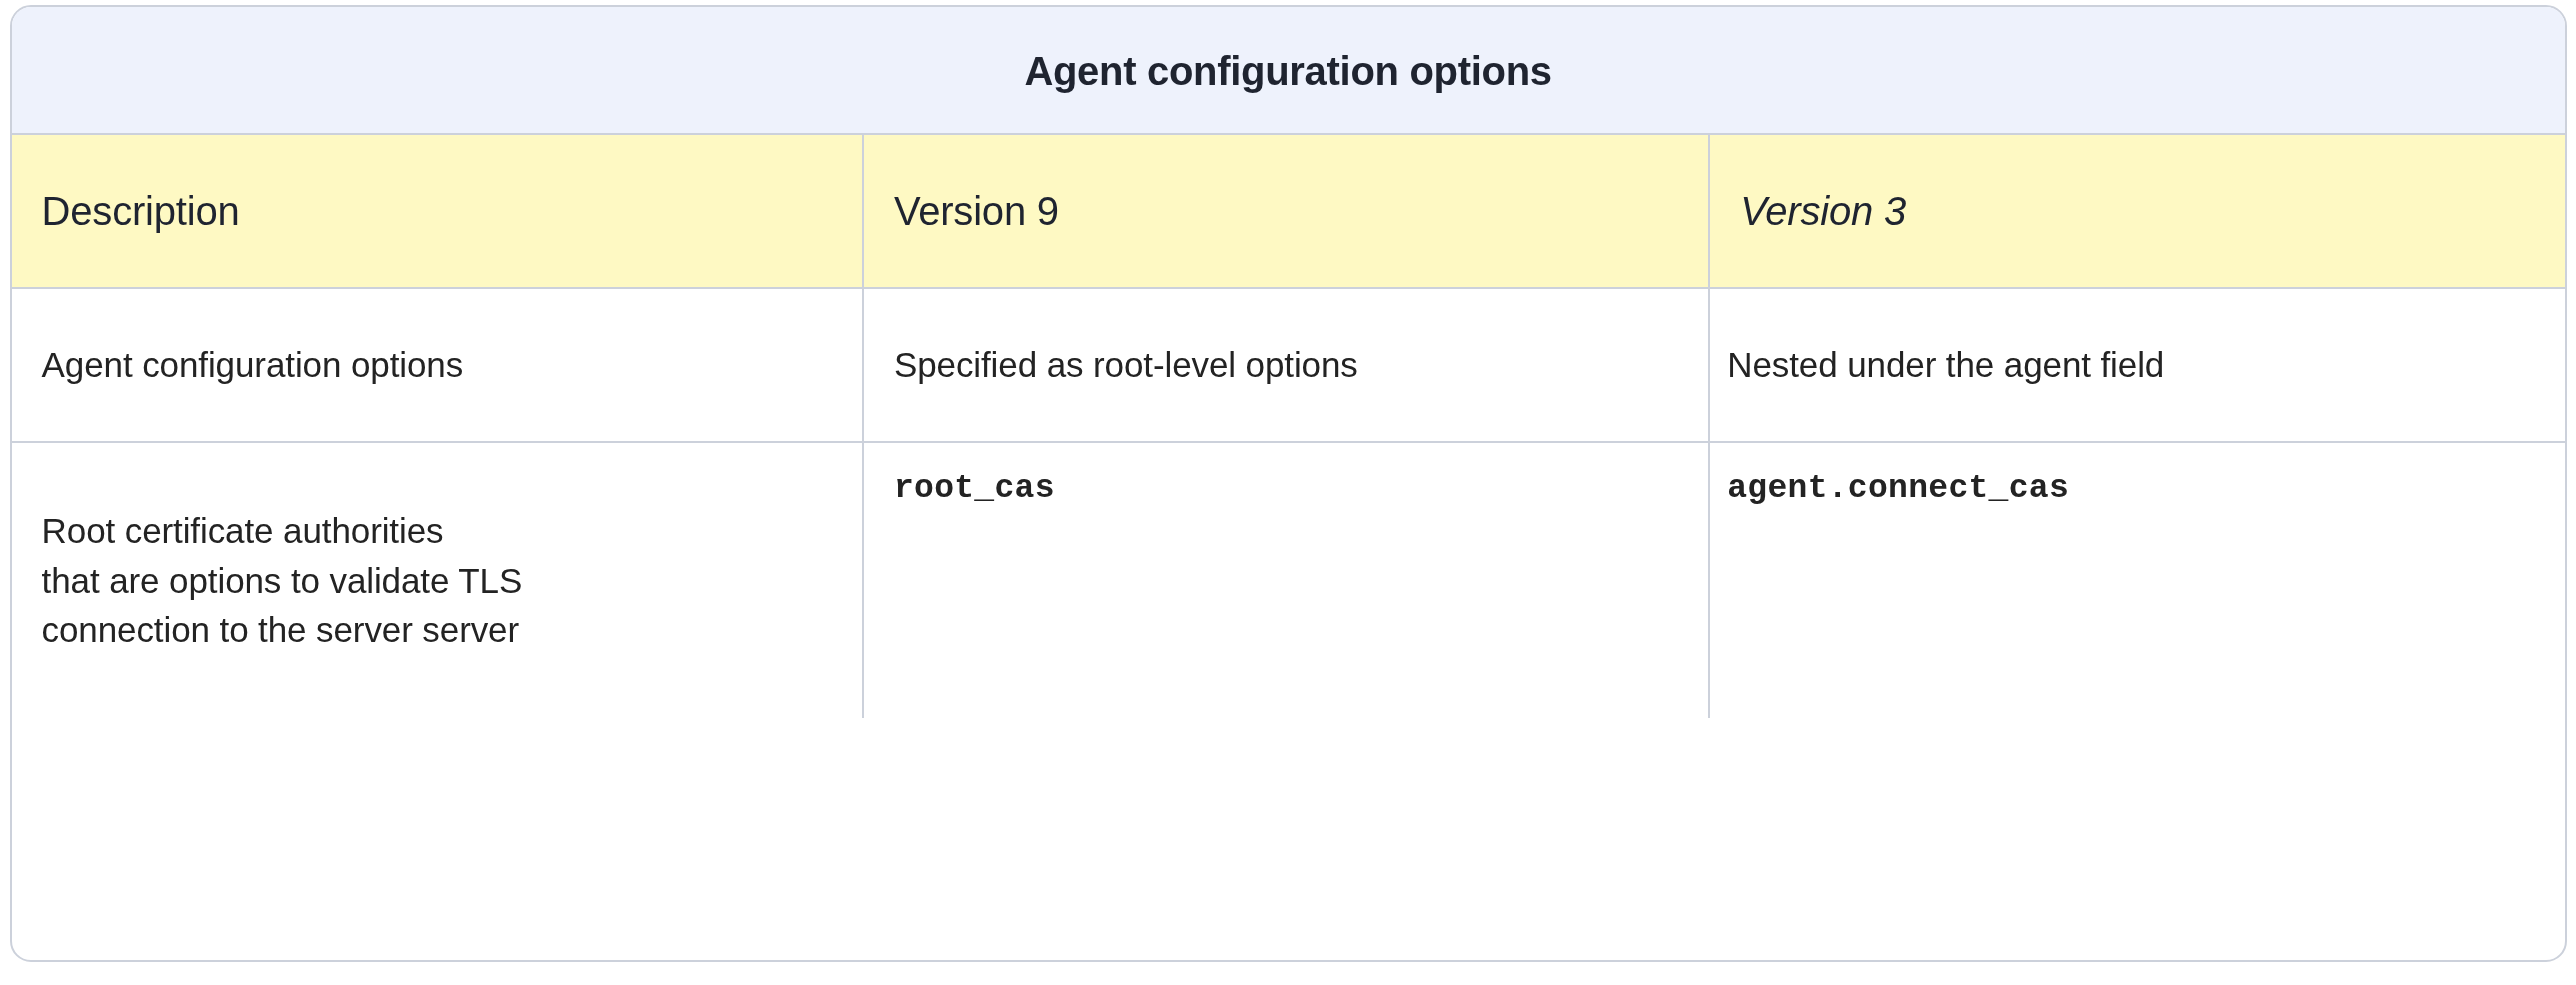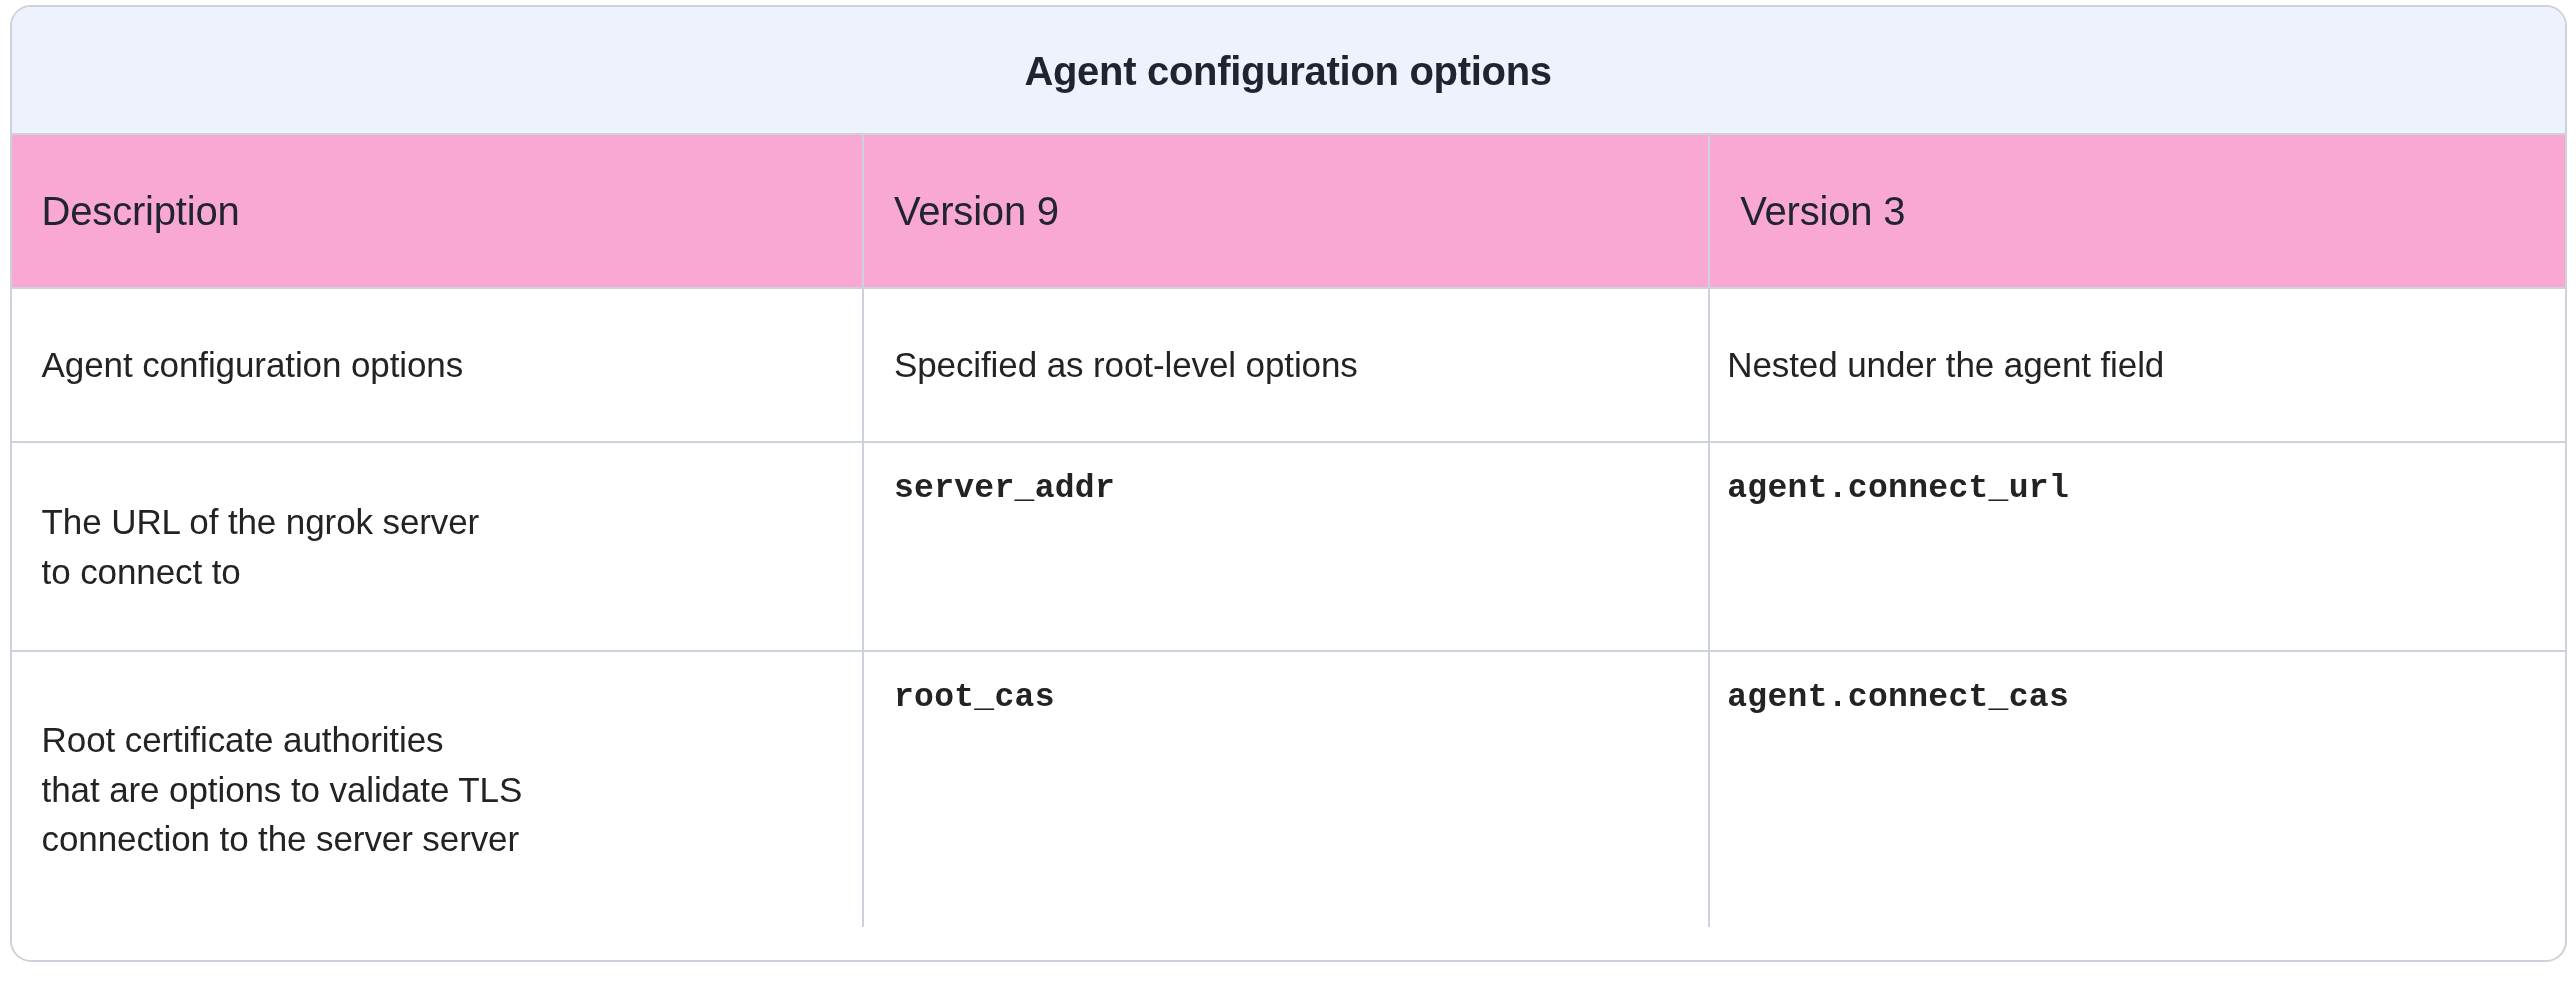--- a/index.html
+++ b/index.html
@@ -47,34 +47,34 @@
     font-weight: 700;
     letter-spacing: -0.3px;
     text-align: center;
     height: 128px;
     line-height: 128px;
     border-bottom: 2.7px solid #ccd1db;
     box-sizing: border-box;
   }
 
   thead th {
-    background: #f9a8d4;
+    background: #fef9c3;
     color: #1f2430;
     font-size: 40px;
     font-weight: 400;
     letter-spacing: -0.2px;
     text-align: left;
     vertical-align: middle;
     height: 153px;
     padding: 0 30px;
     border-bottom: 2.7px solid #ccd1db;
     border-right: 2.7px solid #ccd1db;
     box-sizing: border-box;
   }
-  thead th:last-child { border-right: none; }
+  thead th:last-child { border-right: none; font-style: italic; }
 
   tbody td {
     background: #ffffff;
     color: #232323;
     font-size: 35px;
     font-weight: 400;
     letter-spacing: -0.1px;
     text-align: left;
     vertical-align: middle;
     padding: 23.4px 30px;
@@ -127,28 +127,20 @@
     <tbody>
 
       <tr class="r-short">
         <td>
           <span class="cell-line">Agent configuration options</span>
         </td>
         <td>Specified as root-level options</td>
         <td>Nested under the agent field</td>
       </tr>
 
-      <tr class="r-two">
-        <td>
-          <span class="cell-line">The URL of the ngrok server</span>
-          <span class="cell-line">to connect to</span>
-        </td>
-        <td class="code-cell">server_addr</td>
-        <td class="code-cell">agent.connect_url</td>
-      </tr>
 
       <tr class="r-three">
         <td>
           <span class="cell-line">Root certificate authorities</span>
           <span class="cell-line">that are options to validate TLS</span>
           <span class="cell-line">connection to the server server</span>
         </td>
         <td class="code-cell">root_cas</td>
         <td class="code-cell">agent.connect_cas</td>
       </tr>

